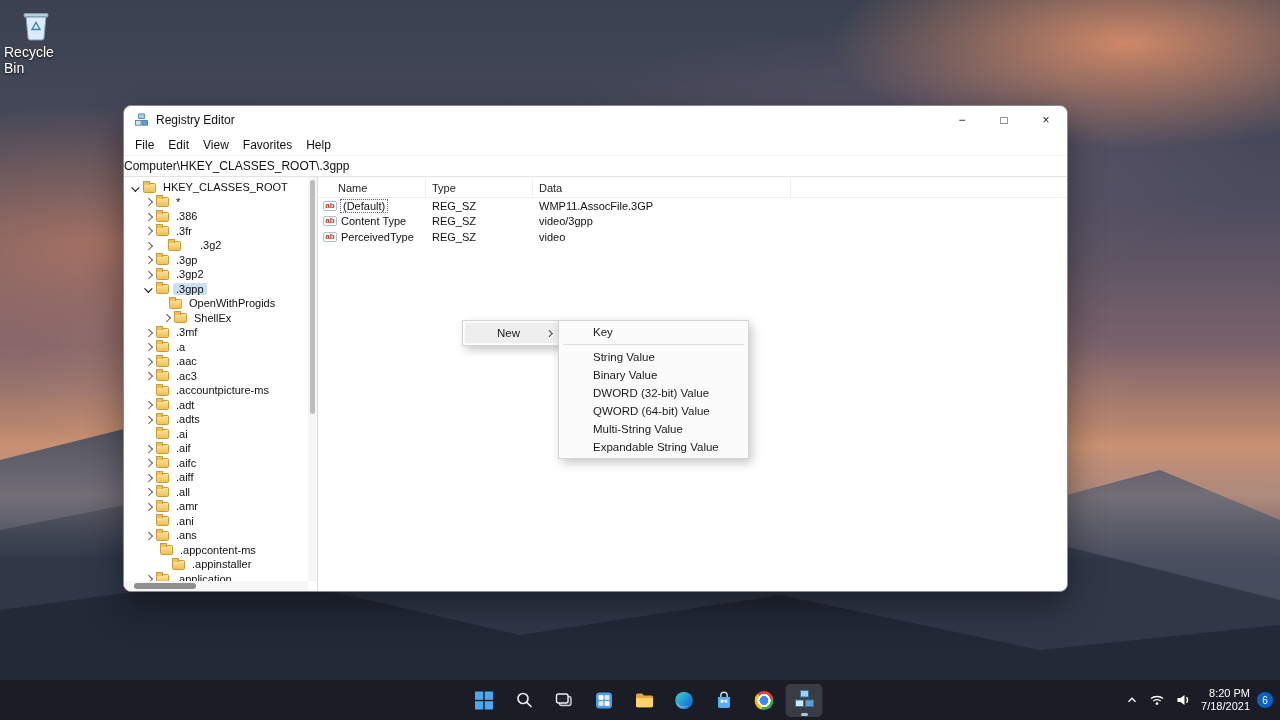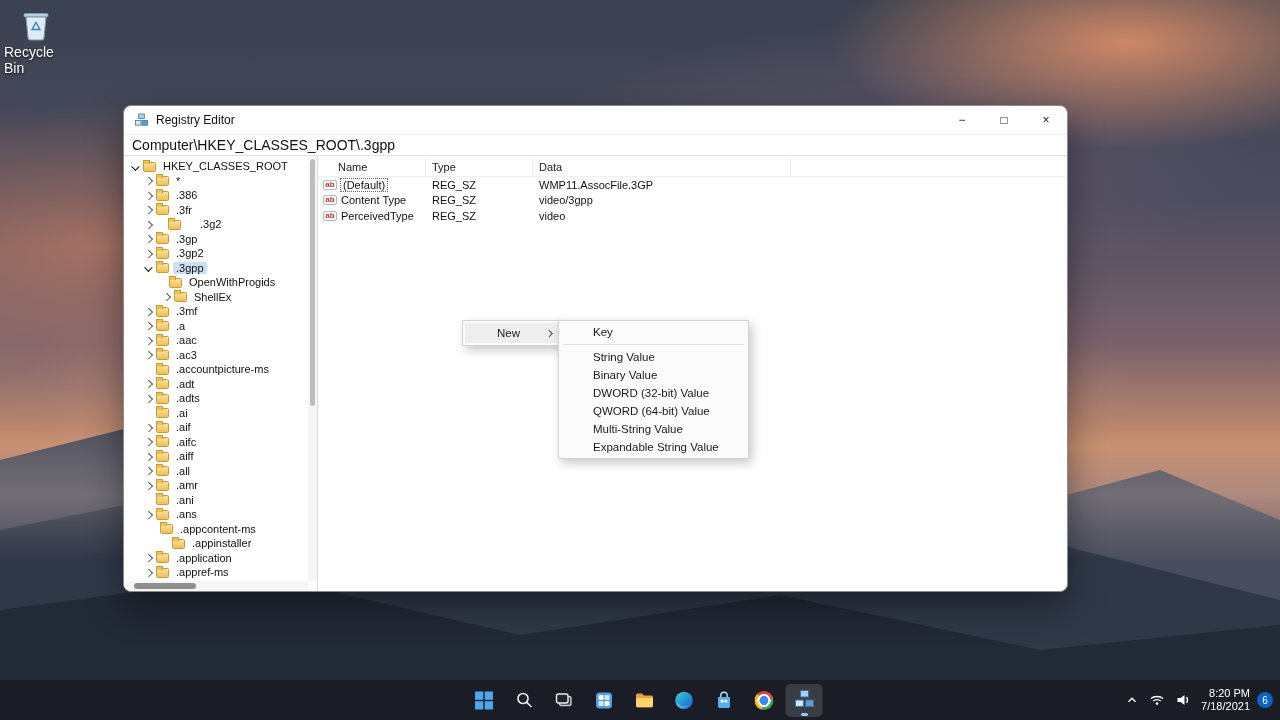--- a/index.html
+++ b/index.html
@@ -25,21 +25,21 @@
   .window { position:absolute; left:123px; top:105px; width:945px; height:487px; background:#fff;
     border:1px solid #8a8a8a; border-radius:8px; box-shadow:0 14px 36px rgba(0,0,0,.42);
     z-index:2; display:flex; flex-direction:column; overflow:hidden; color:#111; }
   .titlebar { height:28px; flex:none; display:flex; align-items:center; padding-left:10px; gap:7px; font-size:12px; }
   .caption { margin-left:auto; display:flex; height:100%; }
   .cap-btn { width:42px; height:100%; display:flex; align-items:center; justify-content:center;
     font-size:12px; color:#222; background:transparent; border:none; font-family:inherit; }
   .menubar { height:21px; flex:none; display:flex; align-items:center; padding-left:4px; font-size:12px; }
   .menu-item { padding:2px 7px; }
   .addressbar { height:22px; flex:none; border-top:1px solid #efefef; border-bottom:1px solid #e3e3e3; display:flex; align-items:center; }
-  .addressbar input { flex:1; border:none; outline:none; font-size:14px; padding:0 8px; font-family:inherit; color:#111; background:transparent; }
+  .addressbar input { flex:1; border:none; outline:none; font-size:12px; padding:0 0; font-family:inherit; color:#111; background:transparent; }
 
   .win-body { flex:1; display:flex; min-height:0; }
 
   
   .tree-pane { width:194px; flex:none; position:relative; overflow:hidden; border-right:1px solid #dcdcdc; padding:3px 0 10px 0; }
   .tree-row { height:14.5px; display:flex; align-items:center; font-size:11px; white-space:nowrap; }
   .chev { width:13px; height:10px; display:inline-flex; align-items:center; justify-content:center; flex:none; }
   .chev-r::before { content:""; width:4.5px; height:4.5px; border-top:1px solid #555; border-right:1px solid #555; transform:rotate(45deg); display:block; }
   .chev-d::before { content:""; width:4.5px; height:4.5px; border-top:1px solid #111; border-right:1px solid #111; transform:rotate(135deg); display:block; }
   .folder { width:13px; height:10px; flex:none; margin:1px 4px 0 1px; background:linear-gradient(#fde29a,#f0bf56);
@@ -122,20 +122,27 @@
         <rect x="1.5" y="8" width="6" height="5" fill="#cfe7f8" stroke="#39729f" stroke-width="0.8"></rect>
         <rect x="8.5" y="8" width="6" height="5" fill="#5d9fd3" stroke="#39729f" stroke-width="0.8"></rect>
       </svg>
       <span>Registry Editor</span>
       <div class="caption" id="caption-buttons">
           <button class="cap-btn">−</button>
           <button class="cap-btn">□</button>
           <button class="cap-btn">×</button>
         </div>
     </div>
+    <div class="menubar" id="menubar">
+        <span class="menu-item">File</span>
+        <span class="menu-item">Edit</span>
+        <span class="menu-item">View</span>
+        <span class="menu-item">Favorites</span>
+        <span class="menu-item">Help</span>
+      </div>
     <div class="addressbar">
       <input type="text" value="Computer\HKEY_CLASSES_ROOT\.3gpp" style="">
     </div>
     <div class="win-body">
       <div class="tree-pane">
         <div id="tree-rows">
             <div class="tree-row" style="padding-left: 5px;">
               <span class="chev chev-d"></span>
               <span class="folder"></span>
               <span class="tree-label">HKEY_CLASSES_ROOT</span>

